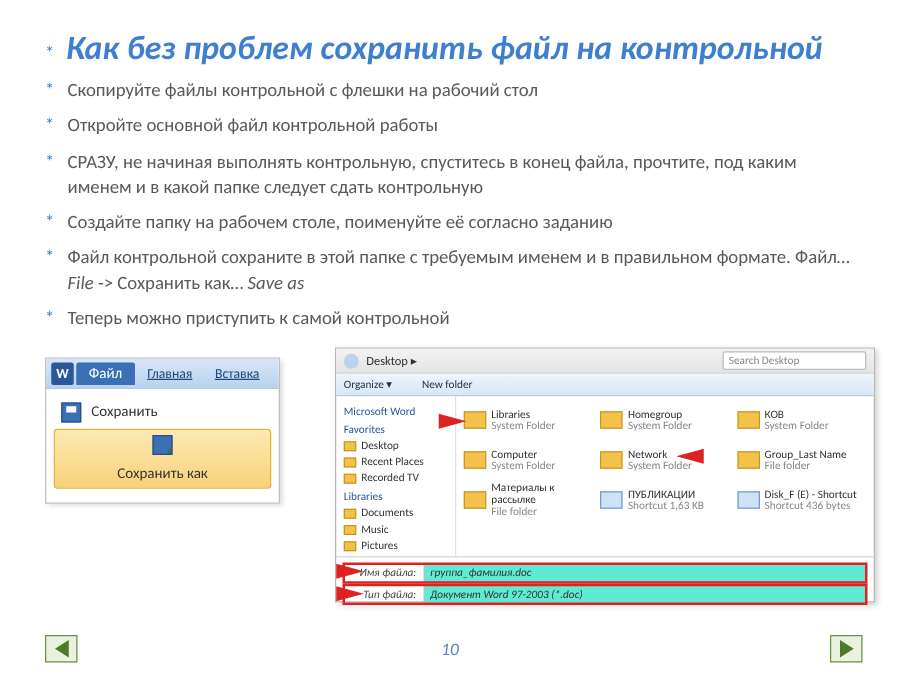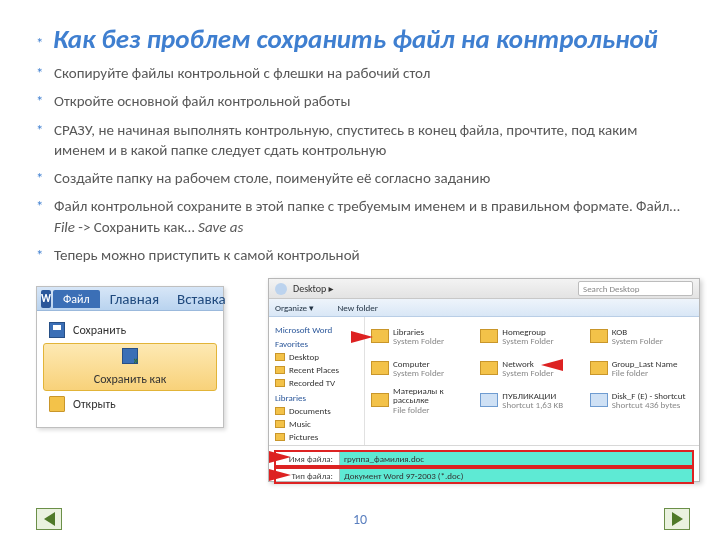--- a/index.html
+++ b/index.html
@@ -40,21 +40,21 @@
   }
   .w-icon {
     width: 18px; height: 18px; background: #2b579a; color: #fff;
     font-weight: bold; font-size: 11px; display: flex;
     align-items: center; justify-content: center; border-radius: 2px;
   }
   .file-tab {
     background: #3b6fb6; color: #fff; padding: 2px 10px;
     font-size: 12px; border-radius: 2px 2px 0 0;
   }
-  .tab { padding: 2px 8px; font-size: 15px; color: #1f497d; }
+  .tab { padding: 2px 8px; font-size: 11px; color: #1f497d; text-decoration: underline; }
   .menu-body { padding: 6px 6px 10px 6px; }
   .menu-item {
     display: flex; align-items: center; gap: 8px;
     padding: 4px 6px; border-radius: 3px; margin: 1px 0;
   }
   .menu-item.active {
     background: linear-gradient(#fde9b3,#f8d27a);
     border: 1px solid #e2b438;
     flex-direction: column;
   }
@@ -109,28 +109,28 @@
     border-top:6px solid transparent; border-bottom:6px solid transparent;
     border-right:22px solid #d22;
   }
   .ex-main { flex:1; padding:4px 6px; display:grid; grid-template-columns: repeat(3,1fr); grid-auto-rows: 30px; gap:2px 6px; overflow:hidden; }
   .eitem { display:flex; align-items:center; gap:4px; }
   .eitem .bigico { width:18px; height:14px; background:#f3c249; border:1px solid #c9962a; flex-shrink:0; }
   .eitem .bigico.doc { background:#cfe1f5; border-color:#6f9cd1; }
   .eitem .txt { line-height:1.05; }
   .eitem .sub { color:#888; }
   .ex-footer { border-top:1px solid #d8d8d8; padding:3px 6px 5px 6px; }
-  .ex-row { display:flex; align-items:center; gap:6px; margin:2px 0; }
+  .ex-row { display:flex; align-items:center; gap:6px; margin:2px 0;font-style:italic; }
   .ex-row label { width:58px; text-align:right; color:#444; font-size:9px; }
   .ex-field { flex:1; background:#5eead4; border:1px solid #bdbdbd; padding:1px 4px; font-size:9px; color:#333; }
   .red-box { outline: 2px solid #d22; outline-offset: -1px; }
 
   .page-num {
     position:absolute; left:0; right:0; bottom:12px;
-    text-align:center; color:#5a7fbf; font-size:14px;
+    text-align:center; color:#5a7fbf; font-size:14px;font-style:italic;
   }
   .nav-btn {
     position:absolute; bottom:10px; width:26px; height:22px;
     border:1px solid #6b8f48; background:#eaf2df;
     display:flex; align-items:center; justify-content:center;
   }
   .nav-prev { left: 36px; }
   .nav-next { right: 30px; }
   .tri-l { width:0;height:0;border-top:7px solid transparent;border-bottom:7px solid transparent;border-right:11px solid #4f7a28; }
   .tri-r { width:0;height:0;border-top:7px solid transparent;border-bottom:7px solid transparent;border-left:11px solid #4f7a28; }
@@ -165,24 +165,20 @@
     </div>
     <div class="menu-body">
       <div class="menu-item">
         <span class="mi-icon ico-save"></span>
         <span>Сохранить</span>
       </div>
       <div class="menu-item active">
         <span class="mi-icon ico-saveas"></span>
         <span>Сохранить как</span>
       </div>
-      <div class="menu-item">
-        <span class="mi-icon ico-open"></span>
-        <span>Открыть</span>
-      </div>
     </div>
   </div>
 
   <div class="explorer">
     <div class="ex-title">
 
       <span style="width:12px;height:12px;border-radius:6px;background:#bcd3ee"></span>
       <span>Desktop ▸</span>
       <span class="spacer"></span>
       <span class="ex-search">Search Desktop</span>

